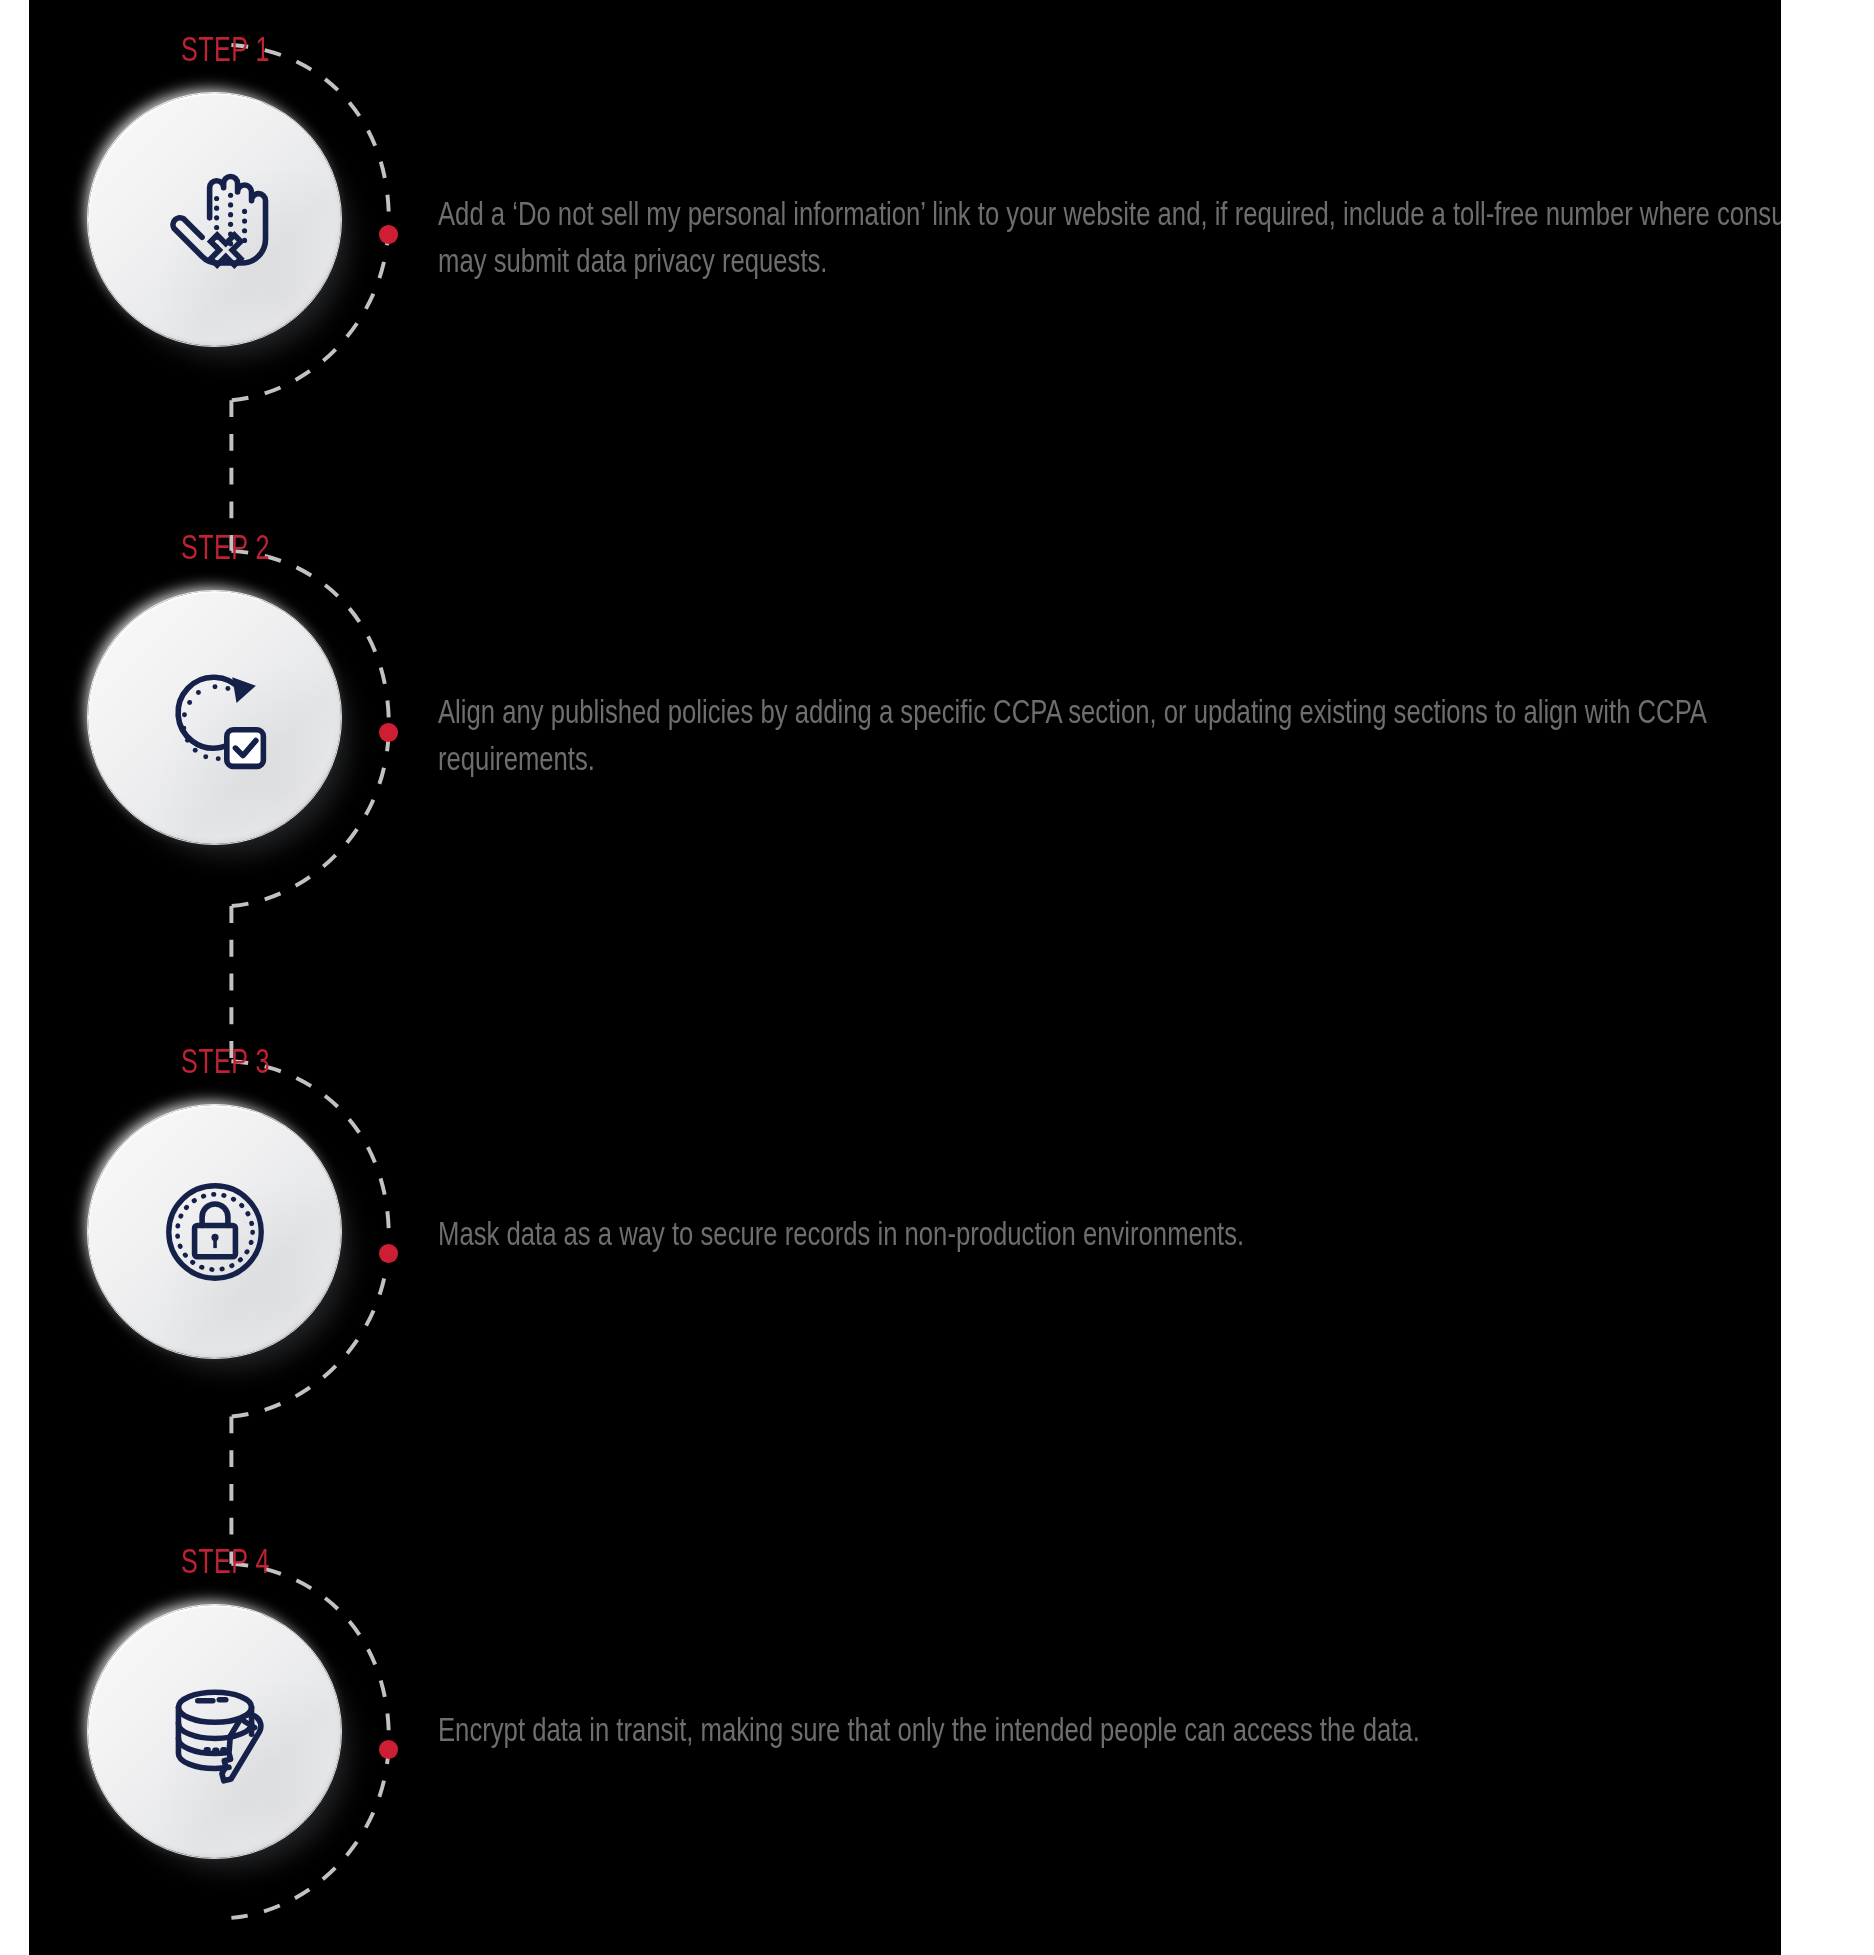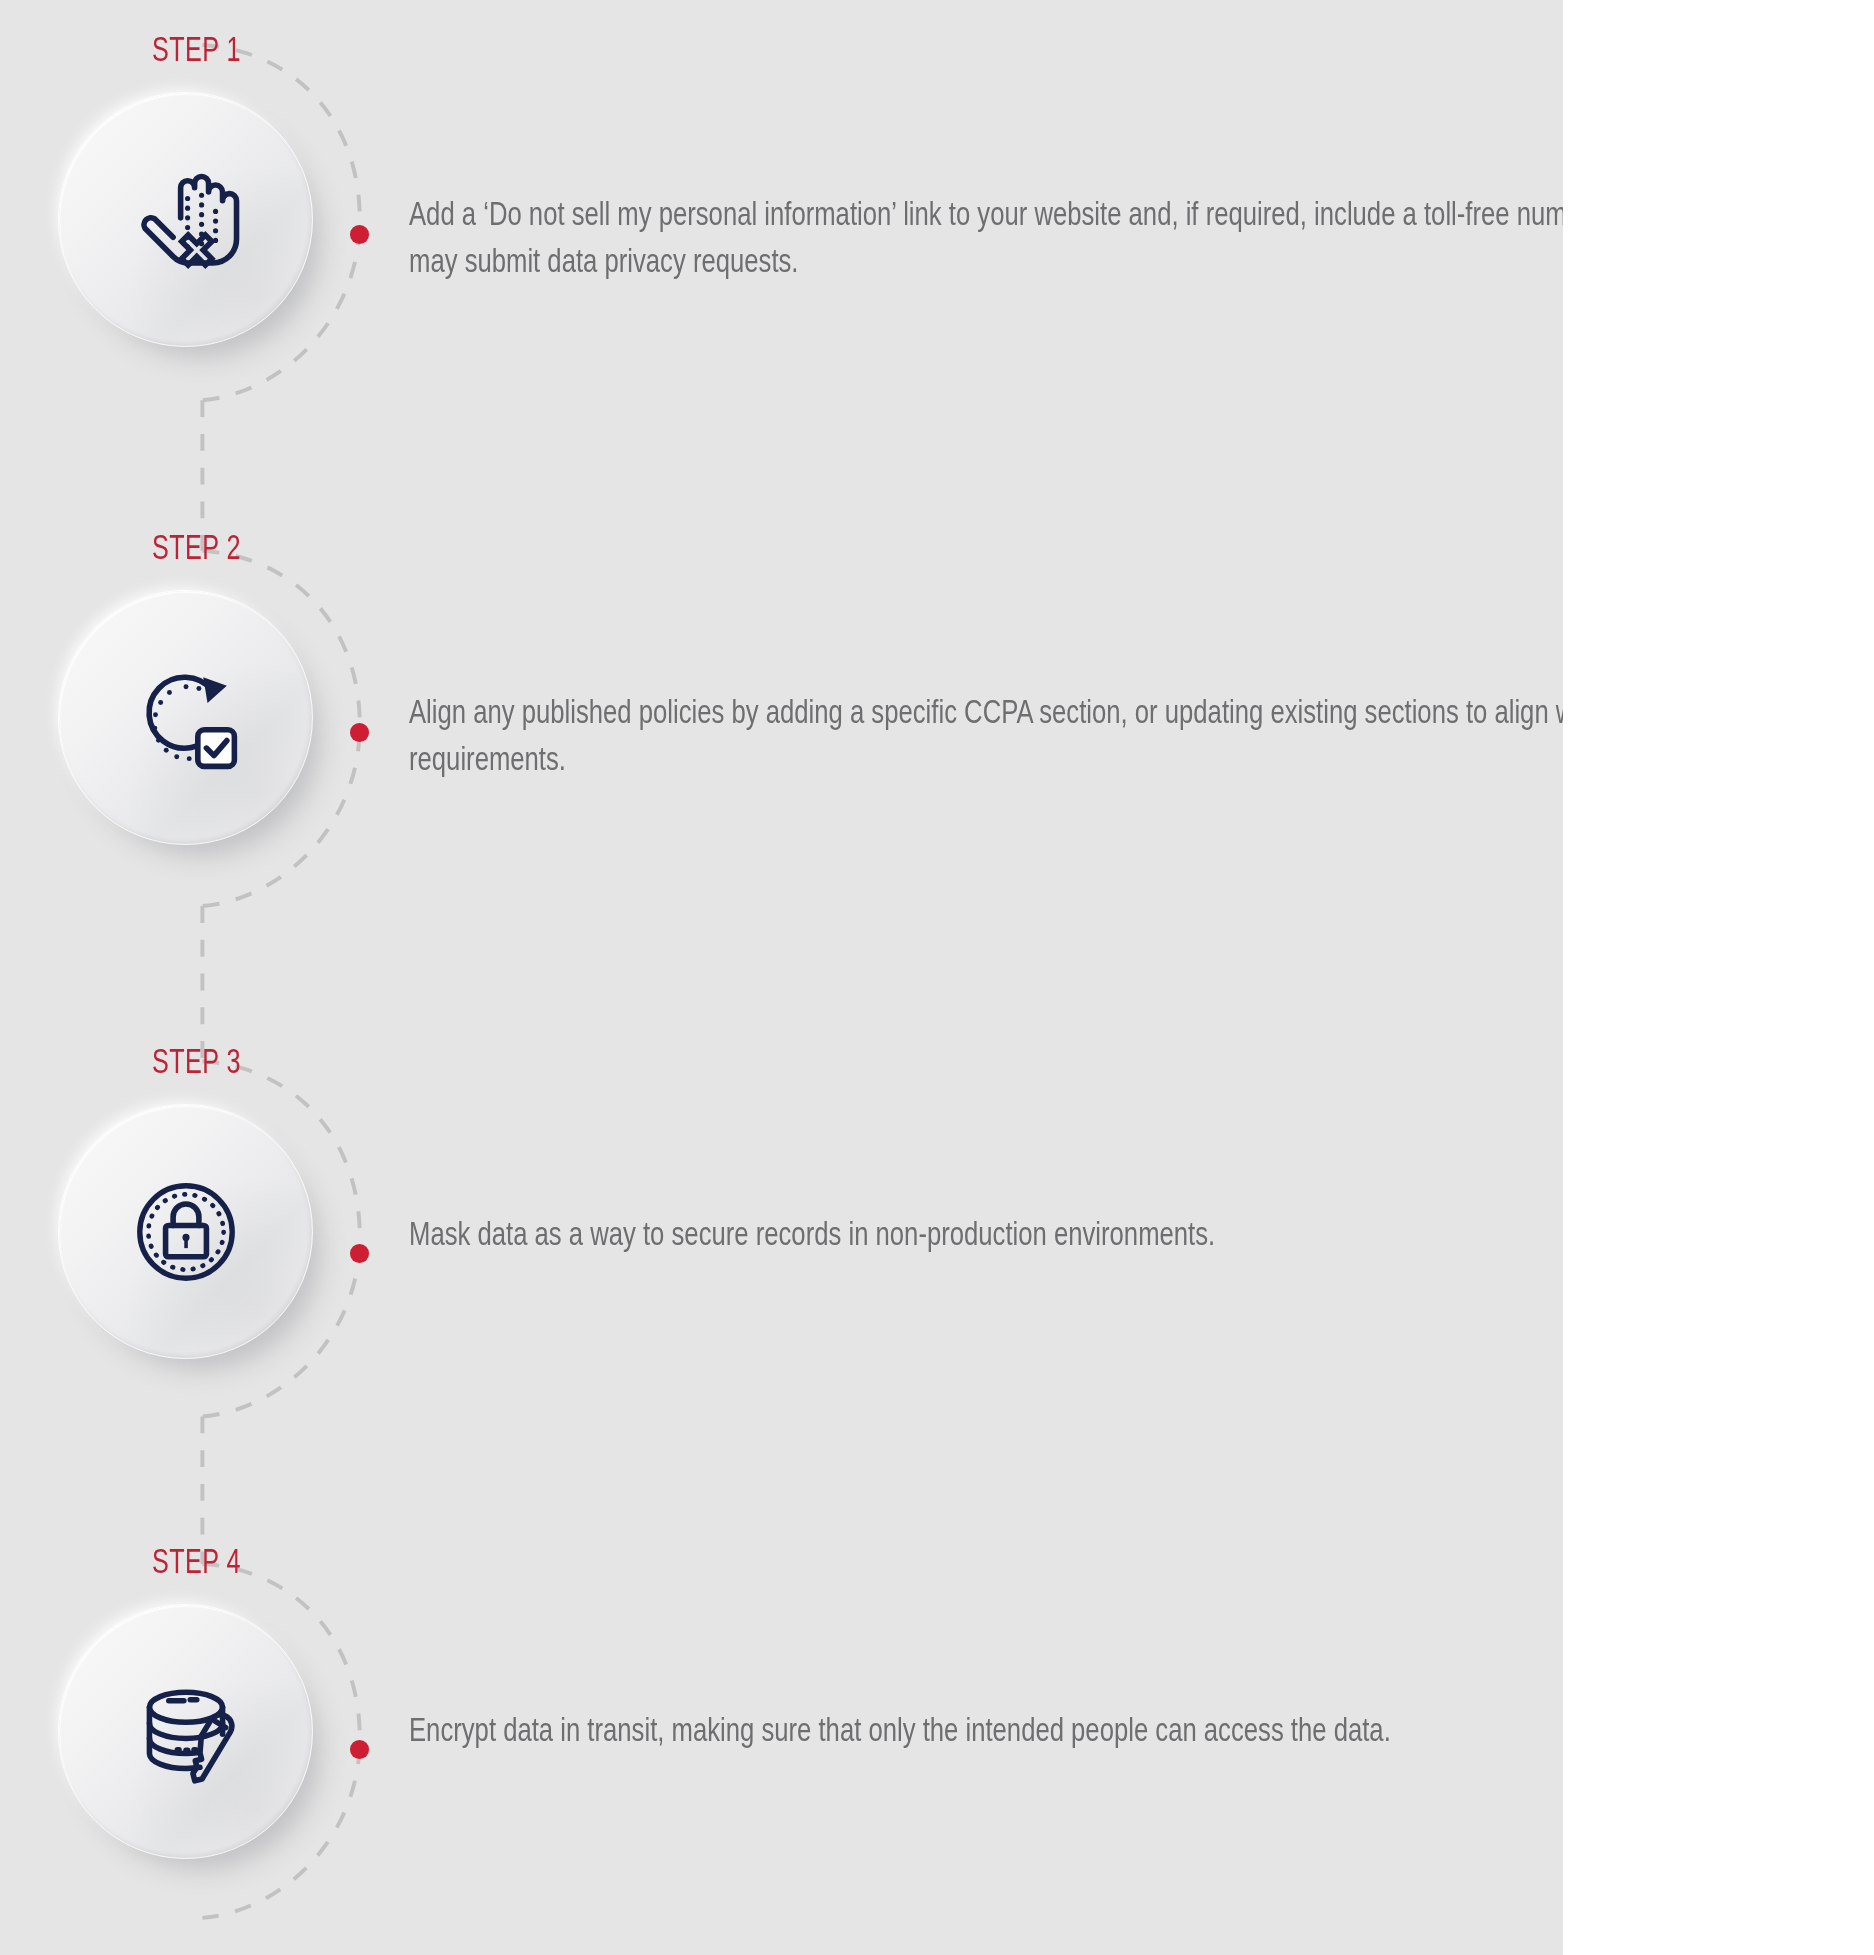--- a/index.html
+++ b/index.html
@@ -5,24 +5,25 @@
   html, body {
     margin: 0;
     padding: 0;
     background: #ffffff;
   }
   body {
     font-family: "Liberation Sans", sans-serif;
   }
   #page {
     position: relative;
-    width: 1563px;
+    width: 1752px;
     height: 1955px;
-    background: #e5e5e5;
+    background: #000000;
     overflow: hidden;
+    margin-left: 29px;
   }
 
   
   #connectors {
     position: absolute;
     left: 0;
     top: 0;
     width: 1875px;
     height: 1955px;
     pointer-events: none;

